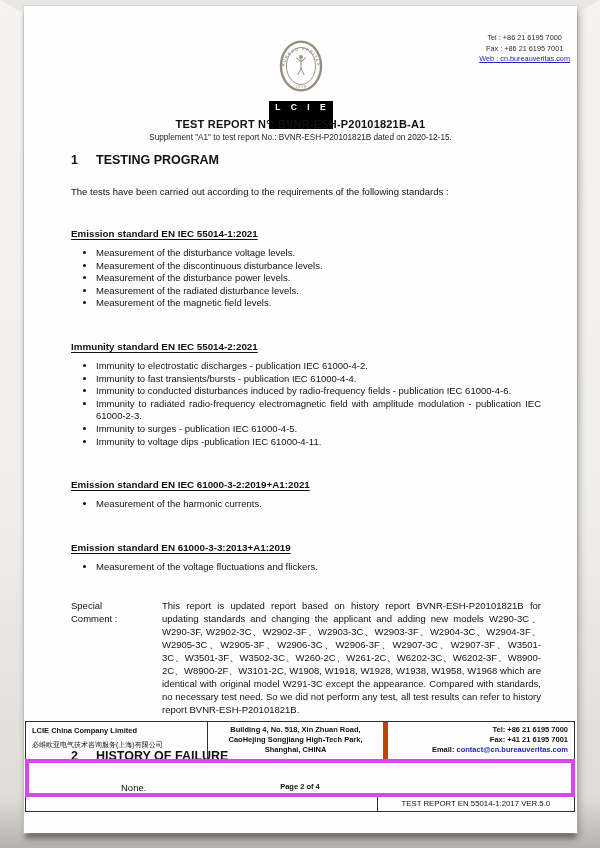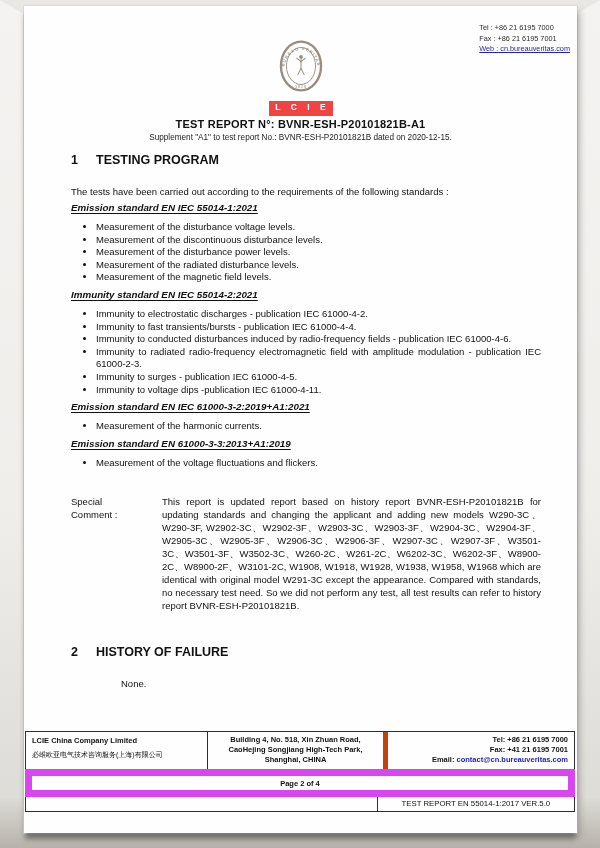--- a/index.html
+++ b/index.html
@@ -11,57 +11,57 @@
   }
   .bevel-top{ position:absolute; top:0; left:0; right:0; height:14px;
     background:#e9e7e3; clip-path:polygon(0 0,100% 0,96% 100%,4% 100%); }
   .sheet{
     position:absolute; left:24px; top:6px; width:553px; height:827px;
     background:#fefefe;
     box-shadow:0 7px 5px -1px rgba(70,68,63,.55), 4px 4px 6px rgba(110,107,101,.28), 0 0 0 1px #dddbd6;
   }
   
   .logo{ position:absolute; top:32px; left:0; right:0; text-align:center; }
-  .lcie-box{ width:64px; height:15px; margin:3px auto 0; background:#ef4444;
+  .lcie-box{ width:64px; height:28px; margin:3px auto 0; background:#000000;
     color:#fff; font-weight:bold; font-size:8.5px; line-height:12.5px;
     text-align:center; letter-spacing:4px; padding-left:4px; box-sizing:border-box; }
-  .contact{ position:absolute; top:17px; right:7px; text-align:left;
+  .contact{ position:absolute; top:27px; right:7px; text-align:center;
     font-size:7.3px; line-height:10.5px; color:#2b2b2b; }
   .contact .weblink{ color:#2323bb; text-decoration:underline; cursor:pointer; }
   .title{ position:absolute; top:112px; left:0; right:0; text-align:center;
     font-weight:bold; font-size:11px; letter-spacing:.2px; }
   .subtitle{ position:absolute; top:127px; left:0; right:0; text-align:center;
     font-size:8.2px; color:#222; }
   
   .doc-body{ position:absolute; left:47px; right:36px; top:140px; font-size:9.5px; }
   .sec-heading{ display:flex; font-weight:bold; font-size:12.5px; margin-top:7px; }
   .sec-heading .num{ width:25px; flex:0 0 25px; }
   .intro{ margin-top:19px; }
   .std-heading{ font-weight:bold; font-size:9.8px; text-decoration:underline;
-    text-underline-offset:2px; margin-top:5px;font-style:italic; }
+    text-underline-offset:2px; margin-top:31px; }
   ul.bullets{ margin:8px 0 0; padding-left:25px; }
   ul.bullets li{ line-height:12.6px; text-align:justify; }
   .special{ display:flex; margin-top:26px; }
   .special .label{ flex:0 0 91px; line-height:13px; }
   .special .text{ flex:1; text-align:justify; line-height:13px; }
   .h2{ margin-top:33px; }
   .none-line{ margin-top:19px; padding-left:50px; }
   
   .footer{ position:absolute; left:1px; right:2px; bottom:21px; font-size:7.5px; }
   .f-row1{ display:flex; border:1px solid #2e2e2e; border-bottom:none; }
   .f-cell{ box-sizing:border-box; padding:4px 6px; }
   .f-left{ flex:0 0 182px; border-right:1px solid #2e2e2e; }
   .f-left .en{ font-weight:bold; }
   .f-left .cn{ margin-top:5px; font-size:7px; }
   .f-mid{ flex:0 0 180px; border-right:5px solid #c2410c; text-align:center;
     font-weight:bold; line-height:10px; padding-top:3px; }
   .f-right{ flex:1; text-align:right; font-weight:bold; line-height:10px; padding-top:3px; }
   .f-right .email a, .f-right .email .lnk{ color:#2323bb; cursor:pointer; font-weight:bold; }
-  .f-row2{ border:7px solid #d946ef; text-align:center; font-weight:bold;
-    padding:3px 0 2px; }
+  .f-row2{ border:4px solid #d946ef; text-align:center; font-weight:bold;
+    padding:19px 0 2px; }
   .f-row3{ display:flex; border:1px solid #2e2e2e; border-top:none; }
   .f-empty{ flex:0 0 64%; border-right:1px solid #2e2e2e; }
   .f-version{ flex:1; text-align:center; font-size:7.8px; padding:2px 0 3px; color:#111; }
 </style>
 </head>
 <body>
 
 <div class="bevel-top"></div>
 
 <div class="sheet">

